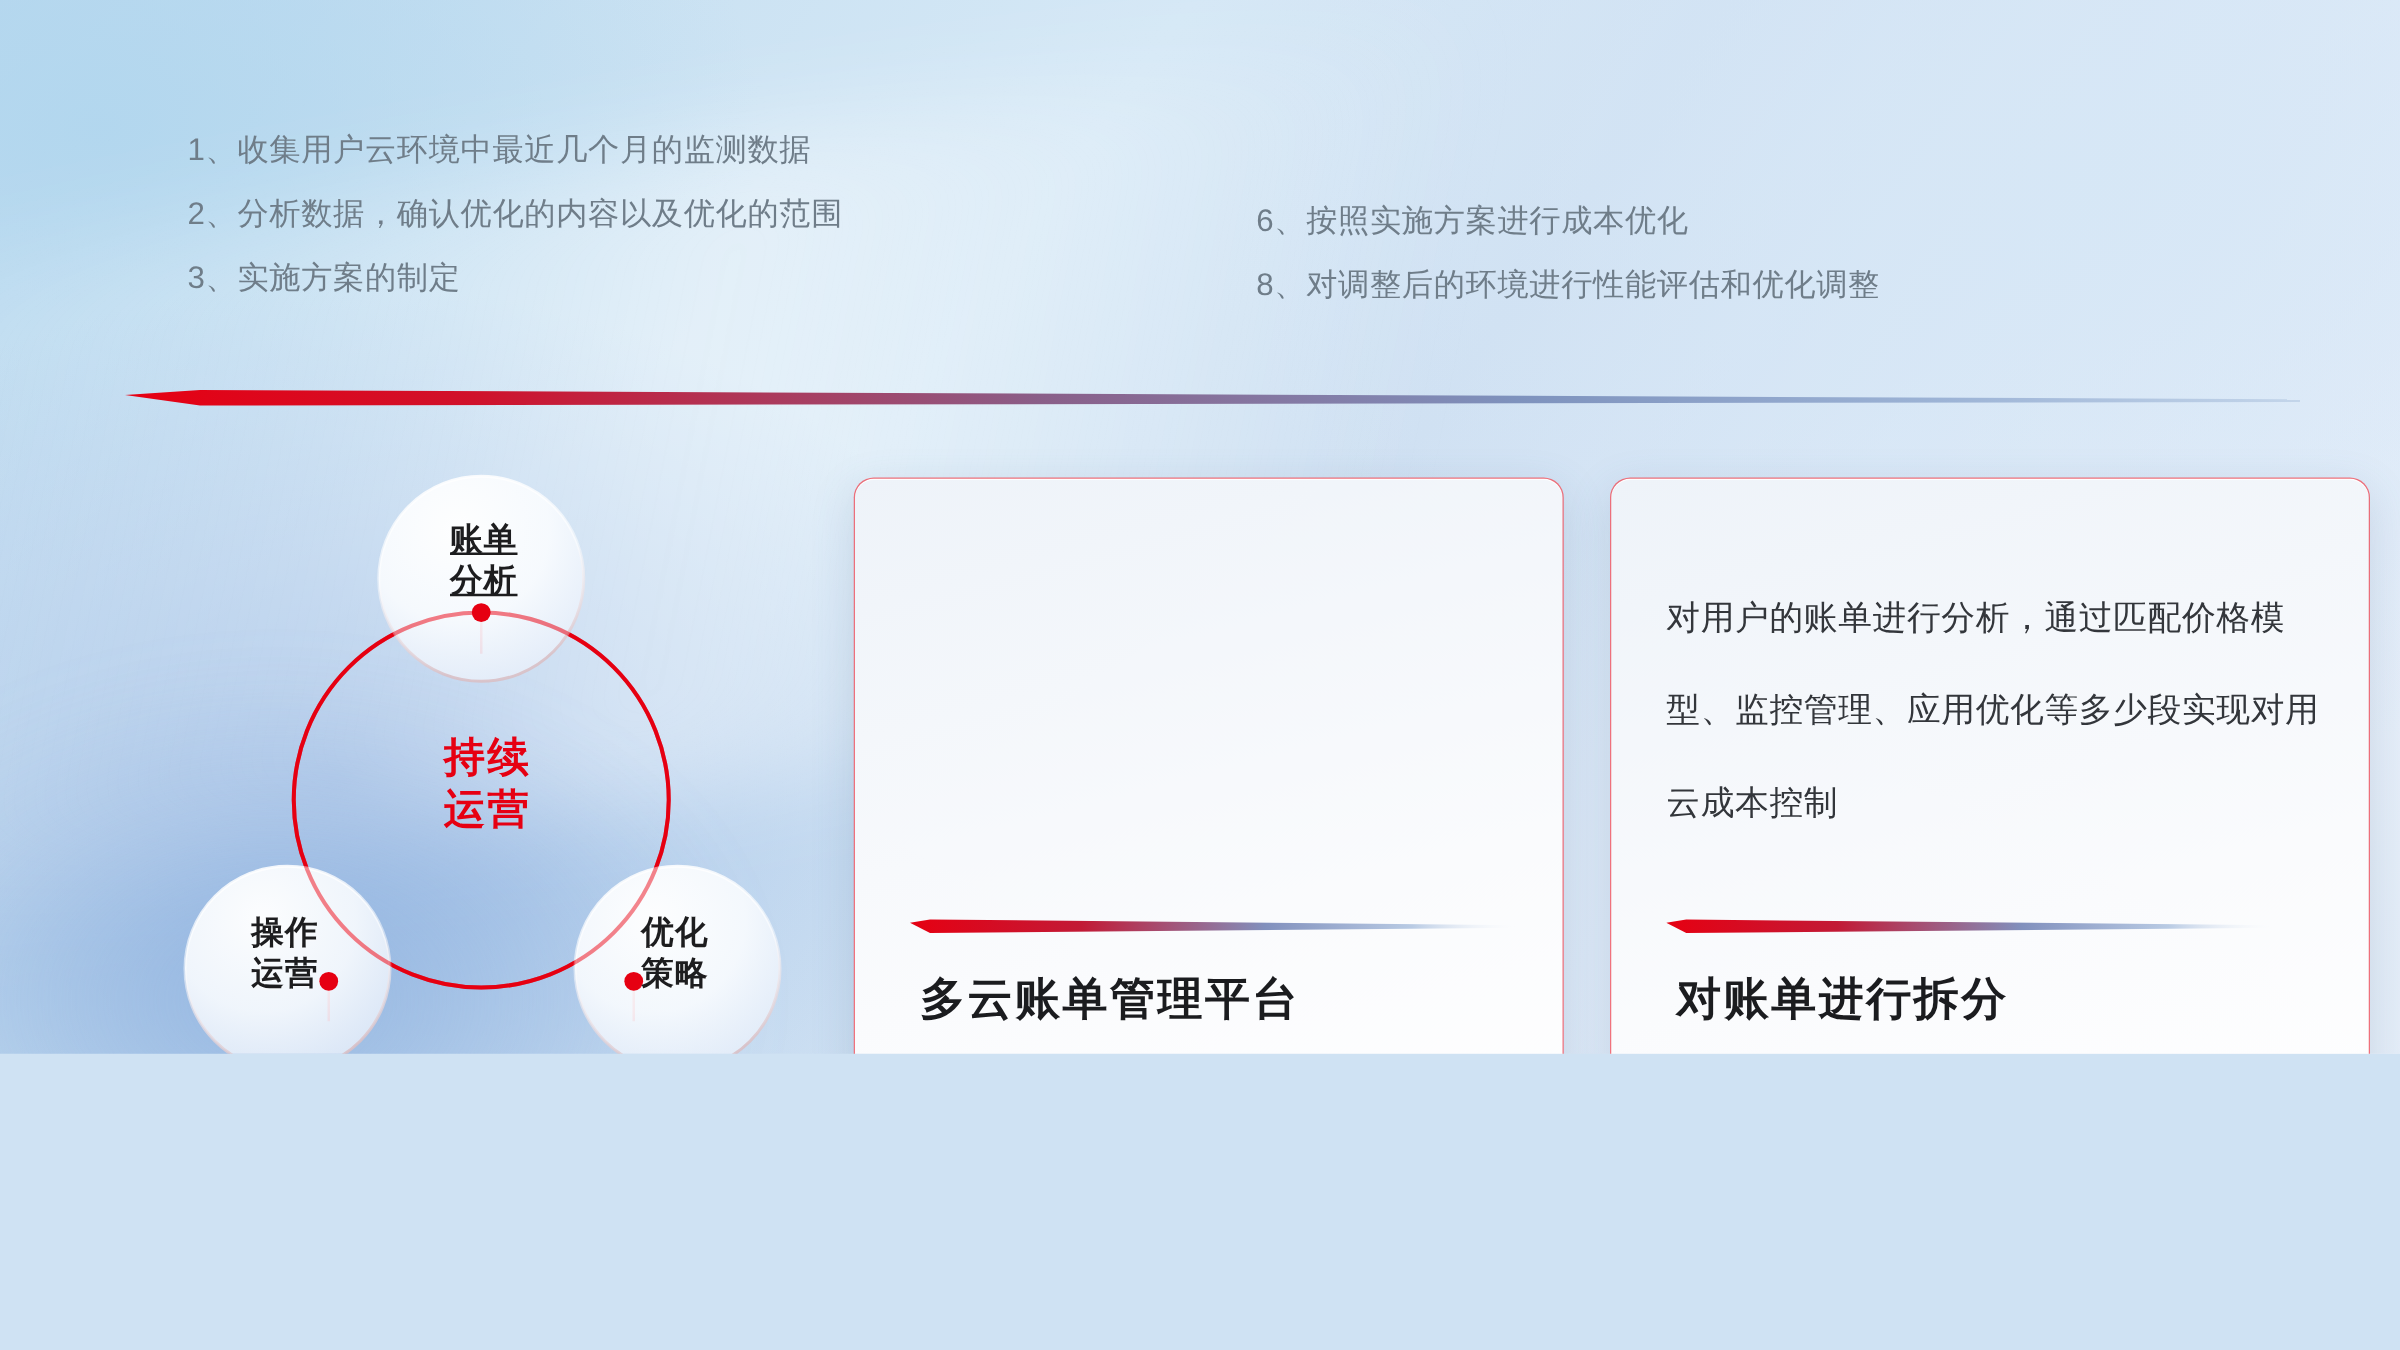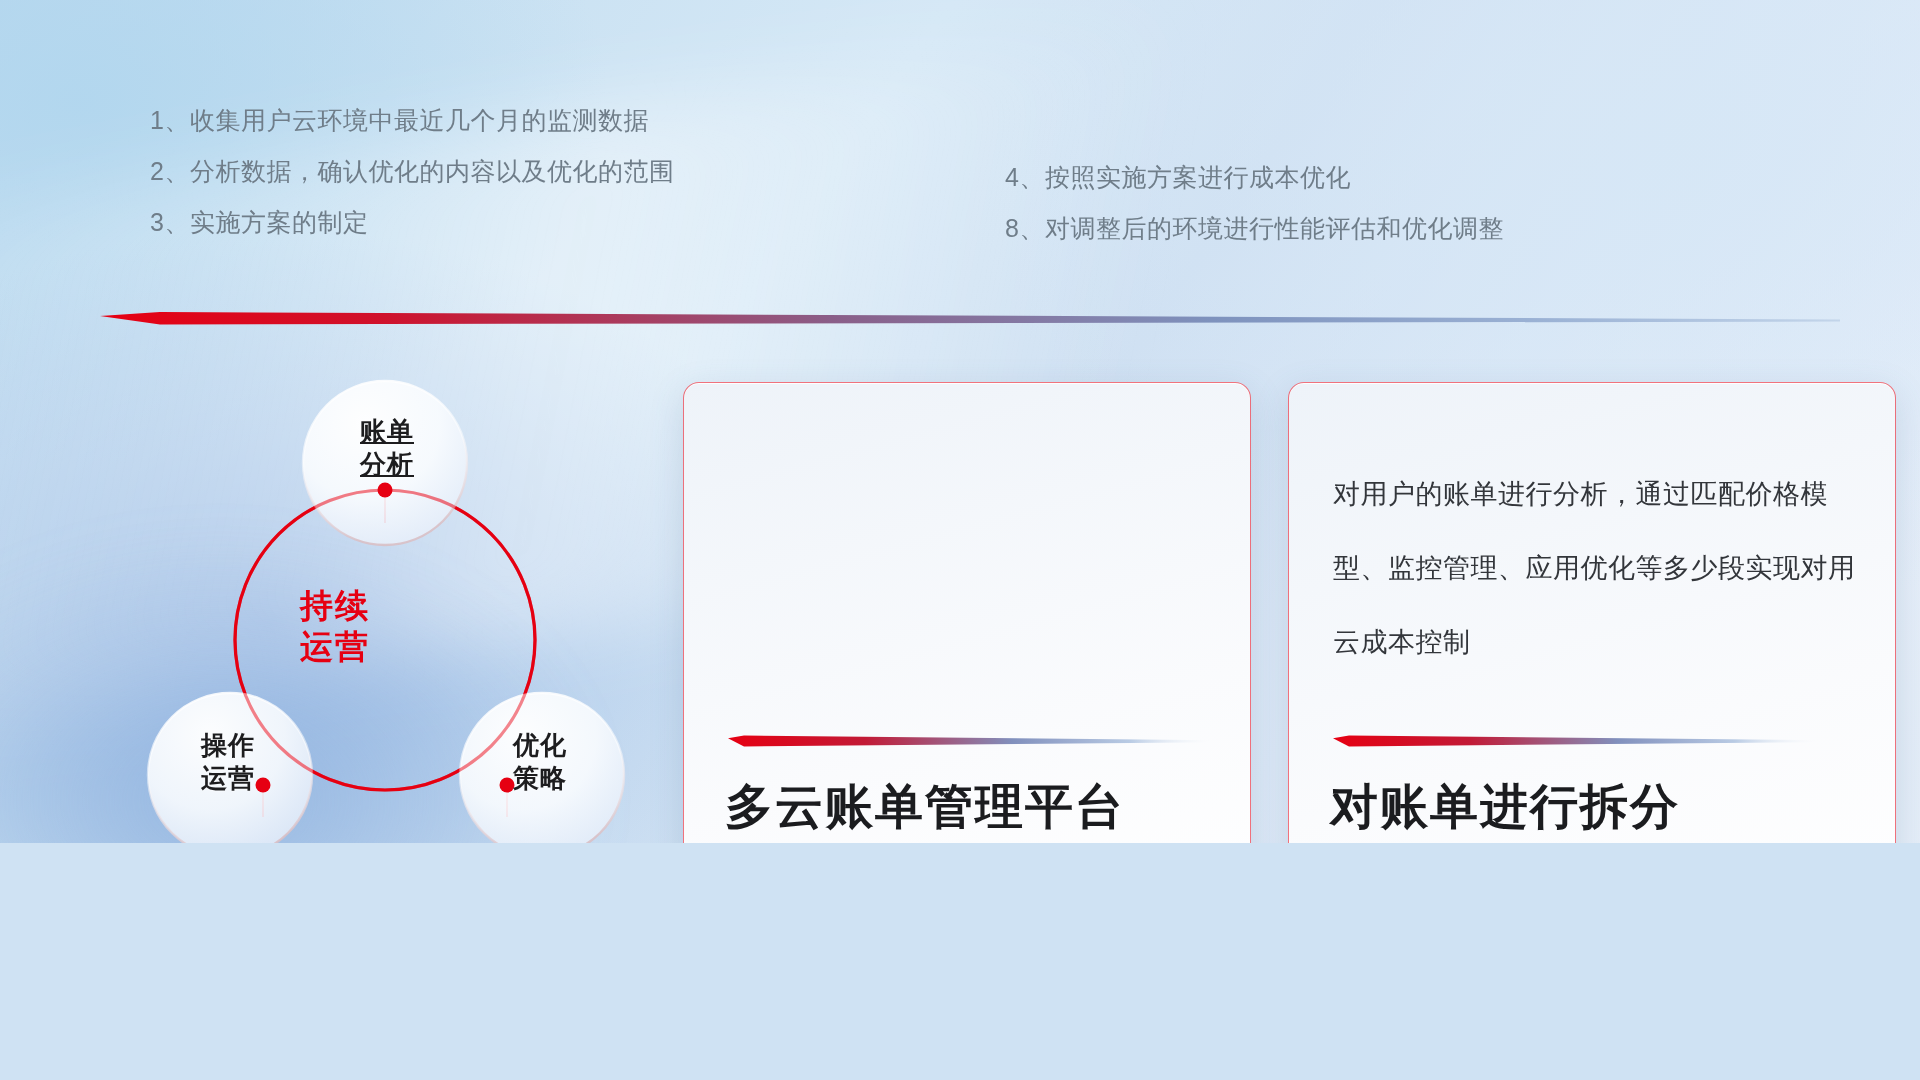--- a/index.html
+++ b/index.html
@@ -47,62 +47,62 @@
 
   .vlabel{
     position:absolute;text-align:center;color:#1d1d1f;font-weight:bold;
     font-size:26px;line-height:33px;letter-spacing:1px;
     text-shadow:0 1px 2px rgba(255,255,255,0.55);
   }
   #lblTop{left:212px;top:60px;width:160px;text-decoration:underline;}
   #lblBL{left:58px;top:374px;width:150px;}
   #lblBR{left:370px;top:374px;width:150px;}
   #lblCenter{
-    position:absolute;left:205px;top:230px;width:180px;
+    position:absolute;left:205px;top:230px;width:180px;text-align:center;
     color:#e60012;font-weight:bold;font-size:33px;line-height:41px;letter-spacing:2px;
   }
 
   
   .card{
     position:absolute;top:382px;height:550px;border-radius:16px;
     background:linear-gradient(165deg,#eef3f9 0%,#f4f7fb 30%,#fafbfd 62%,#ffffff 100%);
     border:1px solid rgba(230,0,18,0.55);
     box-shadow:0 10px 34px rgba(80,110,150,0.18), inset 0 1px 0 rgba(255,255,255,0.9);
     overflow:hidden;
   }
   #card1{left:683px;width:566px;}
   #card2{left:1288px;width:566px;padding-left:40px;}
   .card-body{
     position:absolute;left:44px;right:32px;top:74px;
     font-size:27px;line-height:74px;color:#33363b;letter-spacing:.5px;
   }
   .card-rule{position:absolute;left:44px;right:34px;top:352px;height:12px;}
   .card-title{
-    position:absolute;left:41px;right:30px;top:392px;
-    font-size:48px;font-weight:bold;color:#1b1c1f;letter-spacing:2px;
+    position:absolute;left:52px;right:30px;top:392px;
+    font-size:36px;font-weight:bold;color:#1b1c1f;letter-spacing:2px;
     white-space:nowrap;
     font-family:Liberation Mono, monospace;
   }
 </style>
 </head>
 <body>
 
 <div id="stage">
 
   <div id="streak"></div>
   <div id="glowL"></div>
 
   <div class="bullets" id="bulletsLeft">
     <div class="ln">1、收集用户云环境中最近几个月的监测数据</div>
     <div class="ln">2、分析数据，确认优化的内容以及优化的范围</div>
     <div class="ln">3、实施方案的制定</div>
   </div>
 
   <div class="bullets" id="bulletsRight">
-    <div class="ln">4、按照实施方案进行成本优化</div>
+    <div class="ln">6、按照实施方案进行成本优化</div>
     <div class="ln">8、对调整后的环境进行性能评估和优化调整</div>
   </div>
 
   <svg id="wedge" viewBox="0 0 1740 14" preserveAspectRatio="none">
     <defs>
       <linearGradient id="wedgeGrad" x1="0" y1="0" x2="1" y2="0">
         <stop offset="0" stop-color="#e60012"></stop>
         <stop offset="0.16" stop-color="#d0112b"></stop>
         <stop offset="0.42" stop-color="#8a5e88"></stop>
         <stop offset="0.64" stop-color="#7e92bd"></stop>

